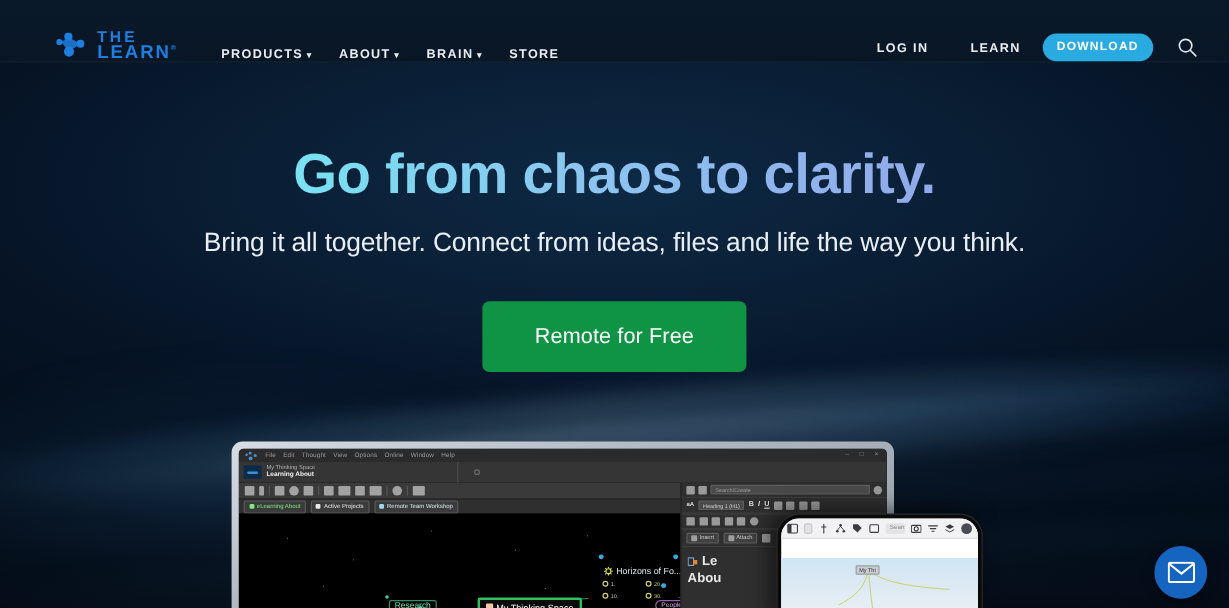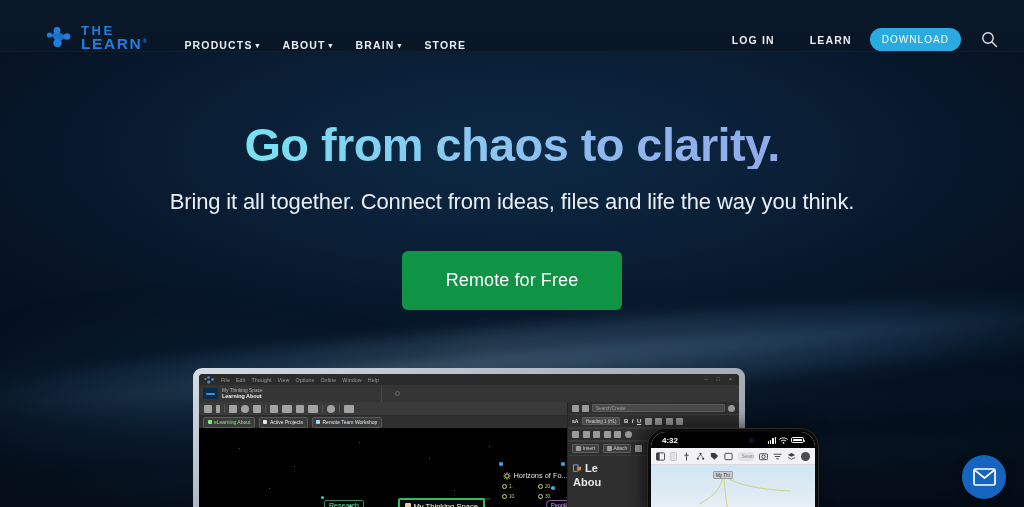--- a/index.html
+++ b/index.html
@@ -71,21 +71,21 @@
     color:#e9edf2; font-size:10.5px; font-weight:700; letter-spacing:1.15px;
     display:flex; align-items:center; gap:3px; cursor:pointer; white-space:nowrap;
   }
   .nav-item .caret { font-size:7.5px; position:relative; top:0px; }
 
   .header-right {
     margin-left:auto; margin-right:24px; display:flex; align-items:center; gap:18px;
   }
   .h-link { color:#e9edf2; font-size:10.5px; font-weight:700; letter-spacing:1.15px; cursor:pointer;margin-left:17px; }
   .dl-btn {
-    background:#29abe2; color:#ffffff; font-size:10px; font-weight:400; letter-spacing:1.05px;
+    background:#29abe2; color:#ffffff; font-size:10px; font-weight:700; letter-spacing:1.05px;
     padding:6px 12px; border-radius:12px; border:none; cursor:pointer; white-space:nowrap;
   }
   .search-btn { cursor:pointer; display:flex; align-items:center; padding:2px; }
 
   
   .hero { position:absolute; top:52px; left:0; right:0; text-align:center; z-index:20; }
   .headline {
     margin-top:68px;
     font-size:47px; font-weight:700; letter-spacing:-.6px; line-height:1.05;
     background:linear-gradient(90deg,#79e2f2 0%, #7fd5f0 18%, #8cc6f0 45%, #8fb6ee 72%, #92a9ea 100%);
@@ -558,42 +558,20 @@
         </div>
 
       </div>
     </div>
   </div>
 
   <div class="phone">
     <div class="phone-shell">
       <div class="phone-screen">
 
-        <div class="phone-status">
-          <span class="ps-time">4:32</span>
-          <span class="island">
-              <i class="cam"></i>
-            </span>
-          <span class="ps-right">
-            <span class="bars">
-              <i style="height:2.5px"></i>
-                <i style="height:4px"></i>
-                <i style="height:5.5px"></i>
-                <i style="height:7px"></i>
-            </span>
-            <svg width="9" height="7" viewBox="0 0 9 7">
-              <path d="M0.6 2.2 C2.6 0.4 6.4 0.4 8.4 2.2" stroke="#fff" stroke-width="1" fill="none" stroke-linecap="round"></path>
-              <path d="M2.2 3.9 C3.4 2.9 5.6 2.9 6.8 3.9" stroke="#fff" stroke-width="1" fill="none" stroke-linecap="round"></path>
-              <circle cx="4.5" cy="5.8" r="0.9" fill="#fff"></circle>
-            </svg>
-            <span class="battery">
-                <i></i>
-              </span>
-          </span>
-        </div>
 
         <div class="phone-toolbar">
           <svg class="pt-ic" viewBox="0 0 10 10">
             <rect x="0.5" y="1" width="9" height="8" rx="1" fill="none" stroke="#3a3a40" stroke-width="1"></rect>
             <rect x="0.5" y="1" width="3.5" height="8" fill="#3a3a40"></rect>
           </svg>
           <span style="width:16px;height:9px;background:#e3e3e7;border:1px solid #c6c6cc;border-radius:2px"></span>
           <svg class="pt-ic" viewBox="0 0 10 10">
             <path d="M5 1 L5 6 M3 3.5 L7 3.5 M5 6 L5 9" stroke="#3a3a40" stroke-width="1" stroke-linecap="round"></path>
           </svg>

